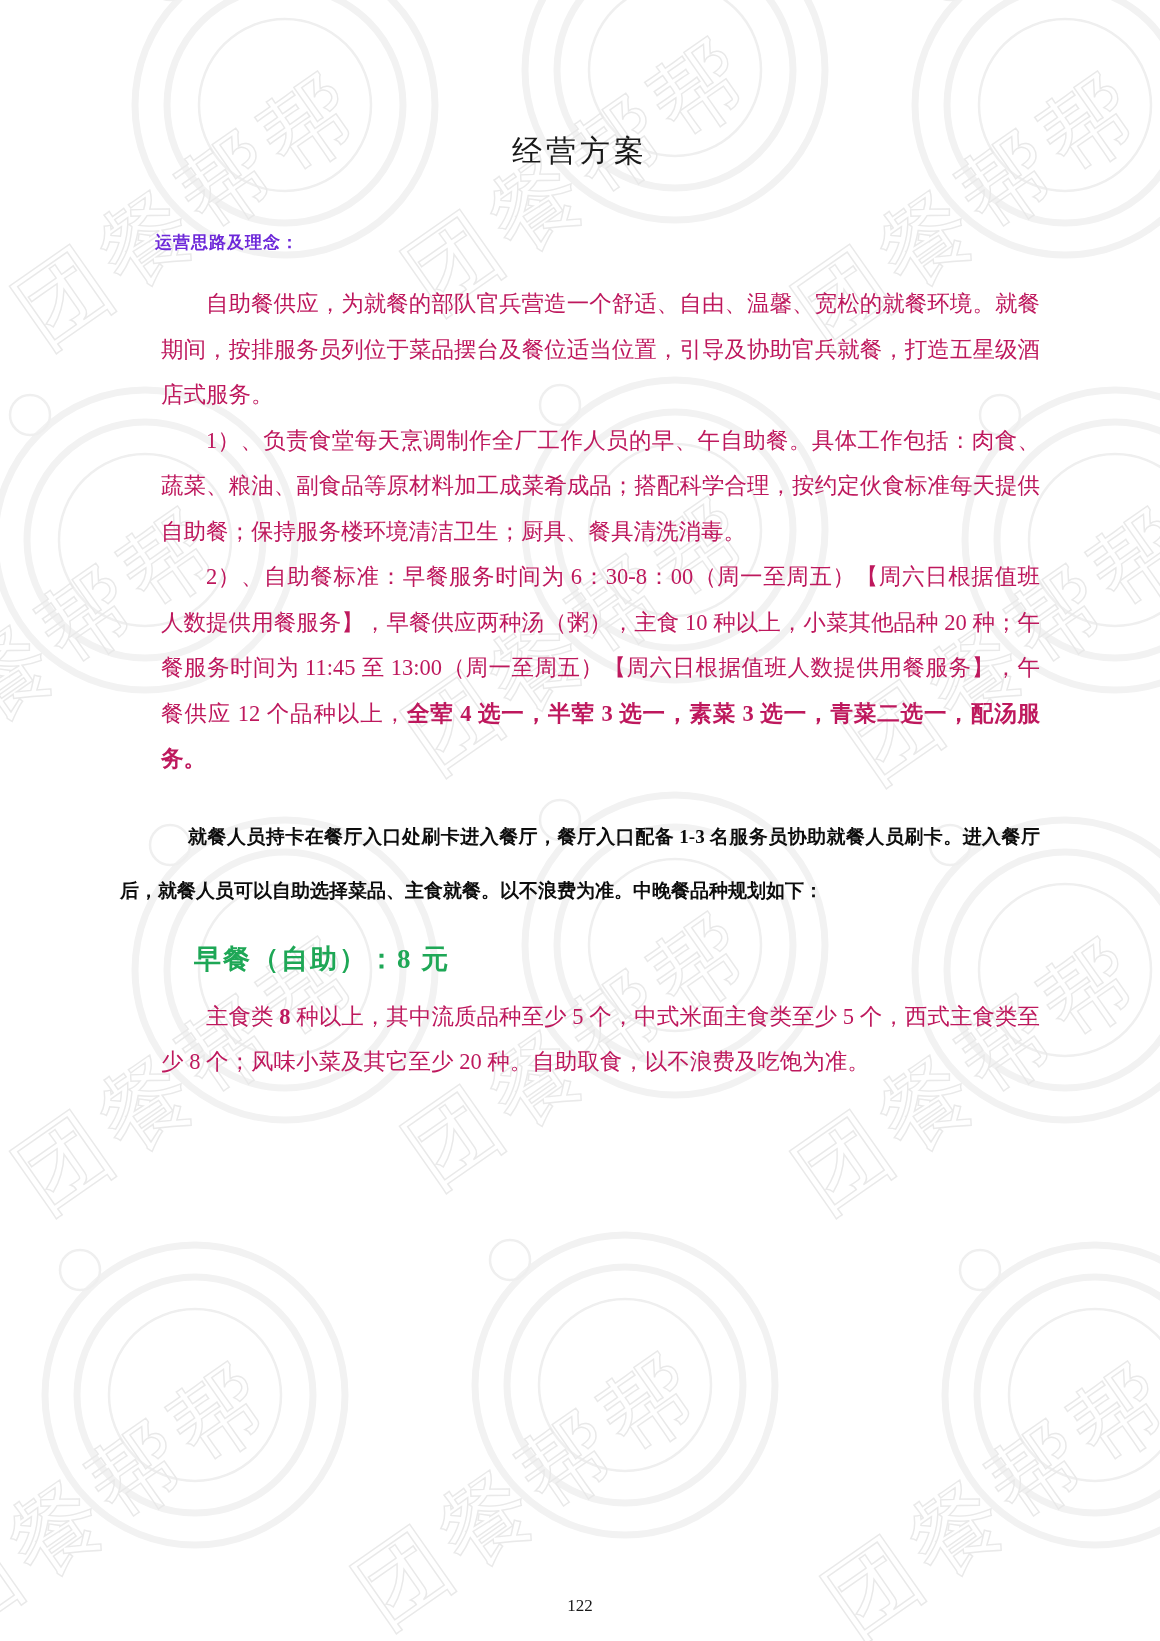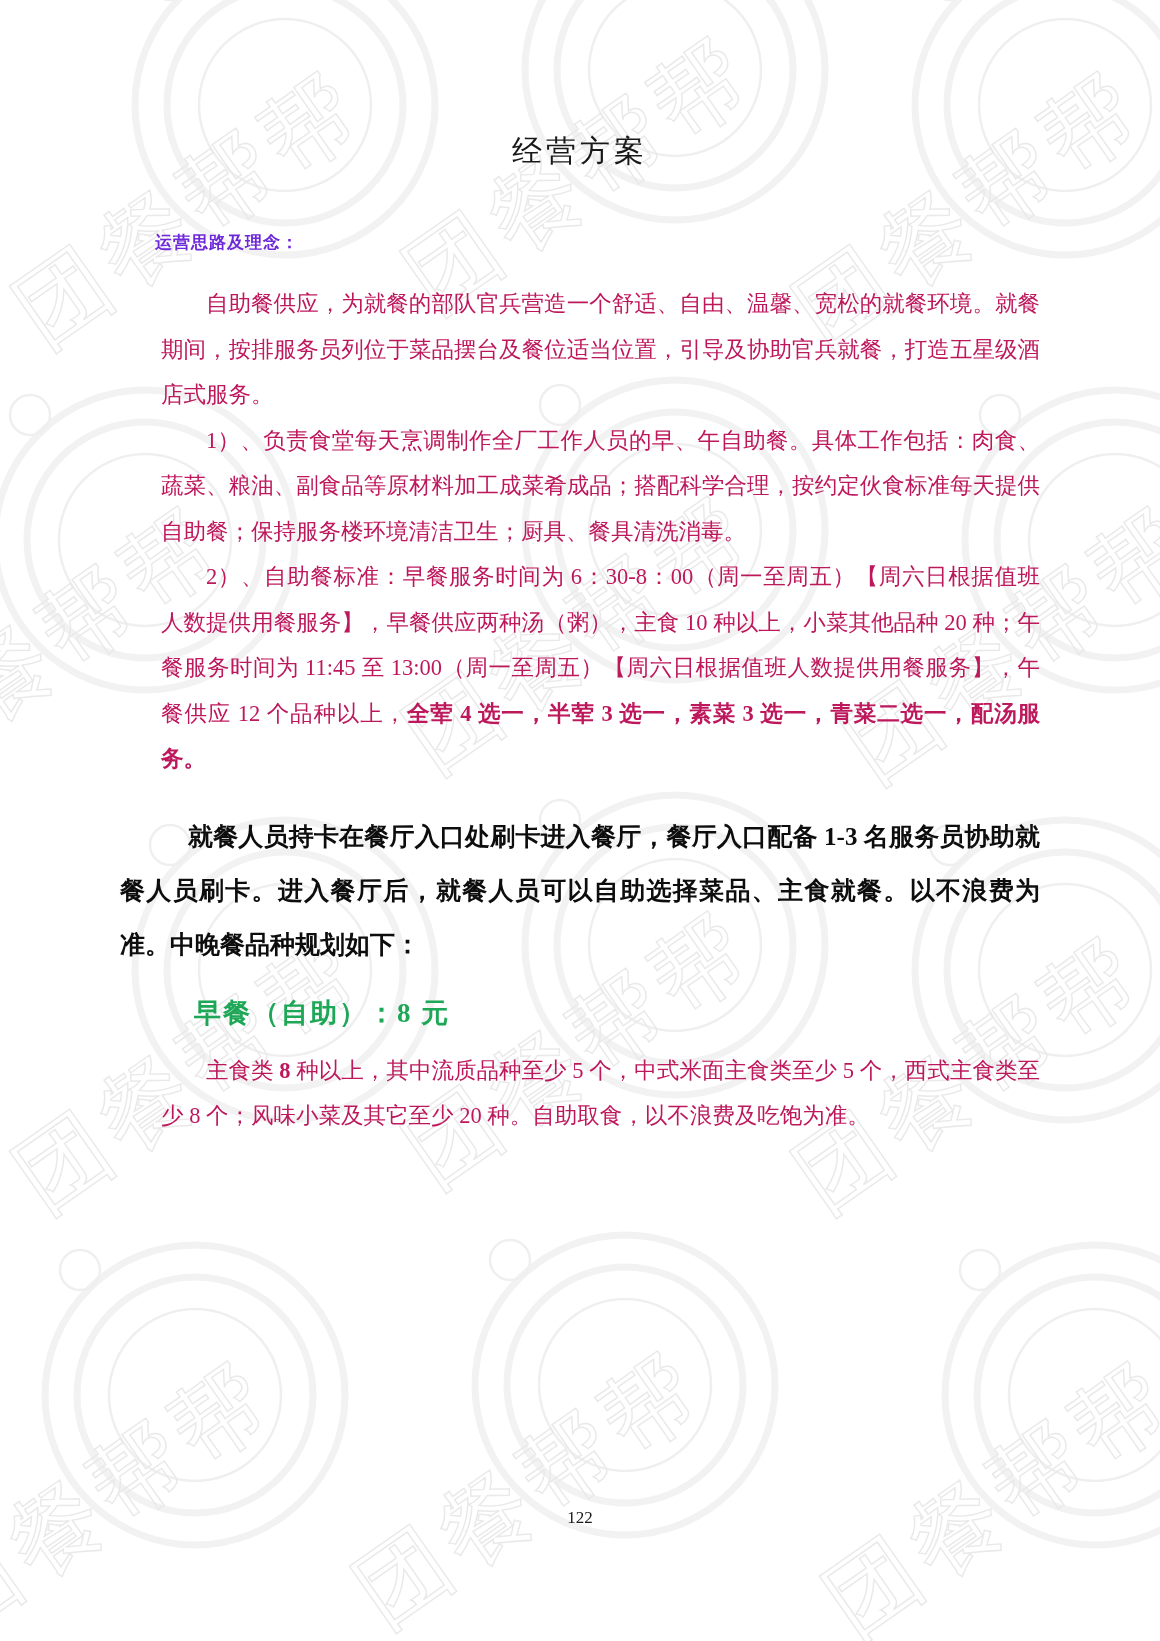--- a/index.html
+++ b/index.html
@@ -34,31 +34,31 @@
     letter-spacing:1px; color:#6d28d9;
   }
   .heading-operations { margin-top:57px; margin-left:35px; }
   .heading-management { margin-top:80px; margin-left:0; }
   .body-para {
     font-size:22.5px; line-height:45.5px; color:#be185d;
     text-align:justify; text-indent:2em;margin-left:41px;
   }
   .first-para { margin-top:23px; }
   .mgmt-para {
-    font-size:25px; line-height:54px; font-weight:700; color:#0d0d0d;
+    font-size:19px; line-height:54px; font-weight:700; color:#0d0d0d;
     text-align:justify; text-indent:68px; margin-top:28px;
   }
   .breakfast-heading {
     font-size:27px; line-height:34px; color:#1ea756;
     margin-top:24px; margin-left:74px; letter-spacing:2px;
   }
   .after-sub { margin-top:18px; }
   .bold { font-weight:700; }
   .page-number {
-    position:absolute; left:0; right:0; top:1508px; z-index:1;
+    position:absolute; left:0; right:0; top:1596px; z-index:1;
     text-align:center; font-size:17px; color:#1a1a1a;
   }
 </style>
 </head>
 <body>
 
 <div class="page">
 
   <svg class="watermark" width="1160" height="1641" viewBox="0 0 1160 1641" aria-hidden="true">
     <defs>

